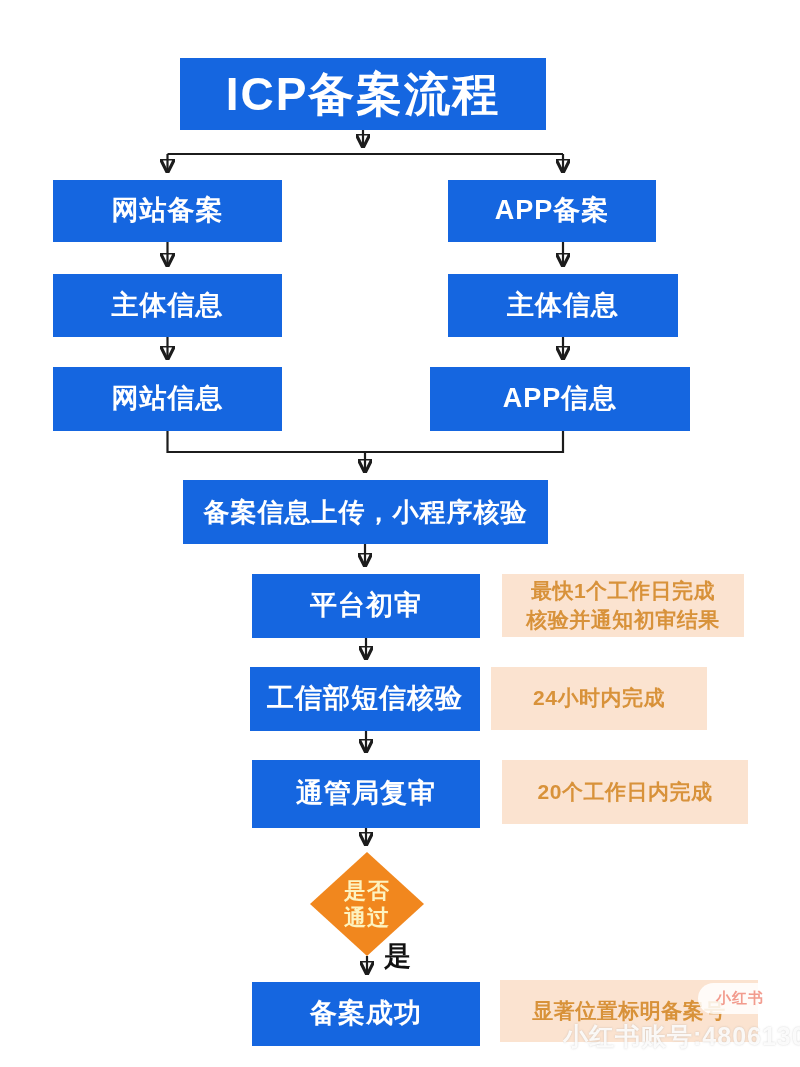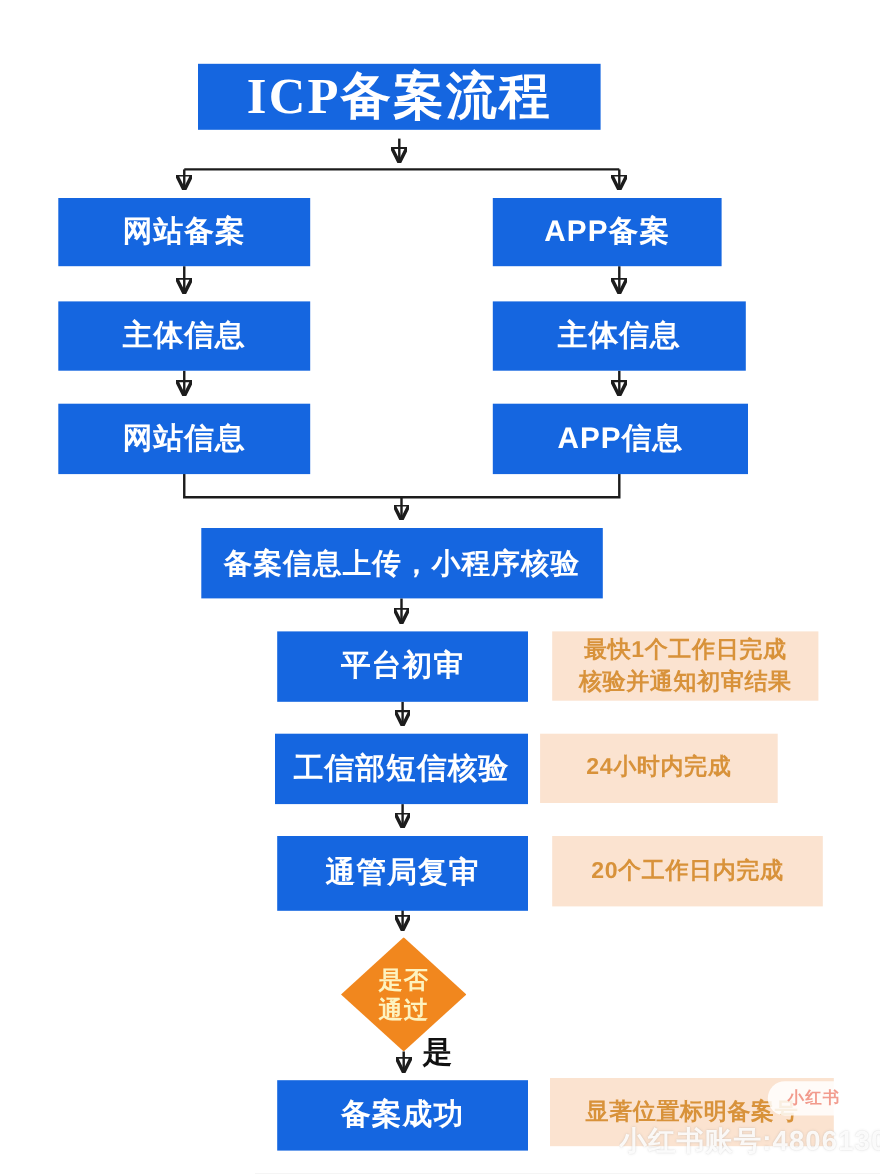--- a/index.html
+++ b/index.html
@@ -45,27 +45,27 @@
     background:rgba(255,255,255,0.85);
     display:flex;align-items:center;justify-content:center;
     color:rgba(233,92,70,0.6);font-size:15px;font-weight:bold;letter-spacing:1px;
   }
   .wm-account{
     position:absolute;left:563px;top:1020px;width:237px;overflow:hidden;
     color:rgba(255,255,255,0.88);font-size:25px;font-weight:bold;white-space:nowrap;
     letter-spacing:1px;text-shadow:0 0 2px rgba(120,120,120,0.35);
   }
   
-  .p-title{left:180px;top:58px;width:366px;height:60px;font-family:Liberation Serif, serif;}
+  .p-title{left:180px;top:58px;width:366px;height:72px;}
   .p-webfiling{left:53px;top:180px;width:229px;height:62px;}
   .p-appfiling{left:448px;top:180px;width:208px;height:62px;}
   .p-websubject{left:53px;top:274px;width:229px;height:63px;}
   .p-appsubject{left:448px;top:274px;width:230px;height:63px;}
   .p-webinfo{left:53px;top:367px;width:229px;height:64px;}
-  .p-appinfo{left:448px;top:367px;width:232px;height:64px;}
+  .p-appinfo{left:430px;top:367px;width:260px;height:64px;}
   .p-upload{left:183px;top:480px;width:365px;height:64px;font-size:26px;}
   .p-platform{left:252px;top:574px;width:228px;height:64px;}
   .p-sms{left:250px;top:667px;width:230px;height:64px;}
   .p-bureau{left:252px;top:760px;width:228px;height:68px;}
   .p-success{left:252px;top:982px;width:228px;height:64px;}
   .p-note1{left:502px;top:574px;width:242px;height:63px;}
   .p-note2{left:491px;top:667px;width:216px;height:63px;}
   .p-note3{left:502px;top:760px;width:246px;height:64px;}
   .p-note4{left:500px;top:980px;width:258px;height:62px;}
 </style>

